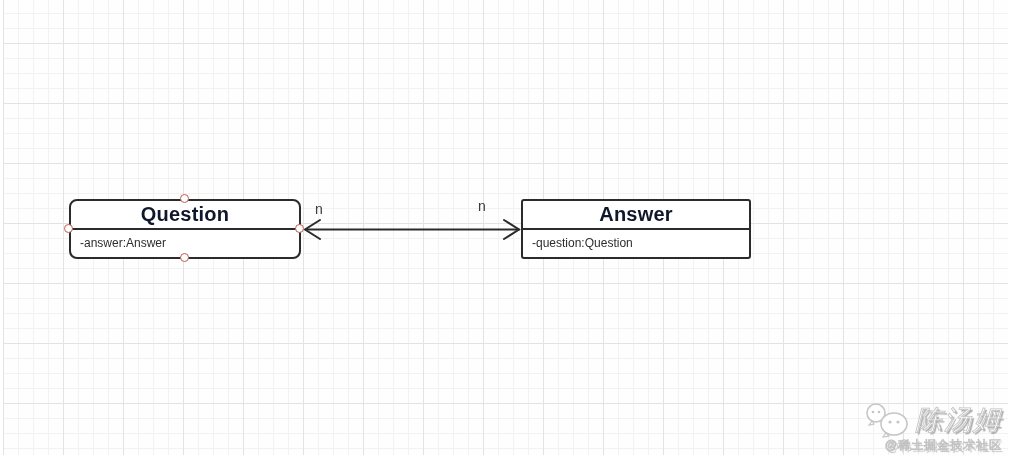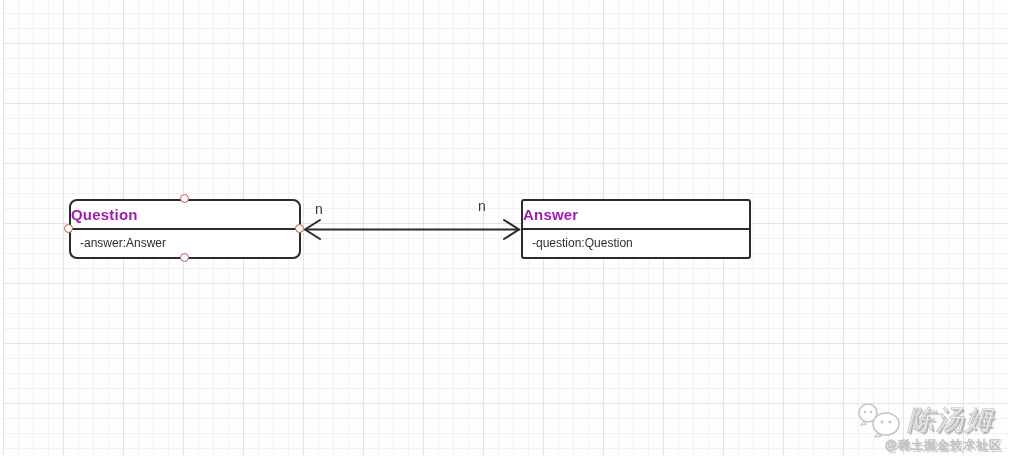--- a/index.html
+++ b/index.html
@@ -22,21 +22,21 @@
   }
   
   .class-node{
     position:absolute;box-sizing:border-box;
     background:#ffffff;border:2px solid #2b2b2b;
   }
   .node-question{left:69px;top:199px;width:232px;height:60px;border-radius:8px;}
   .node-answer{left:521px;top:199px;width:230px;height:60px;border-radius:3px;}
   .class-header{
     height:27px;line-height:27px;border-bottom:2px solid #2b2b2b;
-    font-weight:bold;font-size:15px;color:#a21caf;
+    text-align:center;font-weight:bold;font-size:20px;color:#0f172a;
     letter-spacing:.2px;
   }
   .class-attrs{
     height:27px;line-height:27px;padding-left:9px;
     font-size:12px;color:#2d2d2d;white-space:nowrap;
   }
   
   .handle{
     position:absolute;width:7px;height:7px;border-radius:50%;
     background:#ffffff;border:1.5px solid #bf5b55;box-sizing:content-box;
@@ -52,21 +52,21 @@
   }
   .mult-src{left:315px;top:202px;}
   .mult-tgt{left:478px;top:199px;}
   
   .watermark{
     position:absolute;right:13px;bottom:10px;text-align:right;
     user-select:none;pointer-events:none;
   }
   .wm-line1{
     display:flex;align-items:center;justify-content:flex-end;gap:5px;
-    margin-right:8px;margin-bottom:-2px;
+    margin-right:0;margin-bottom:-2px;
   }
   .wm-name{
     font-size:27px;font-style:italic;font-weight:500;
     color:#fdfdfd;
     -webkit-text-stroke:0.8px #c2c2c2;
     text-shadow:2px 2px 1px #ababab;
     letter-spacing:2px;
   }
   .wm-line2{
     font-size:12px;

